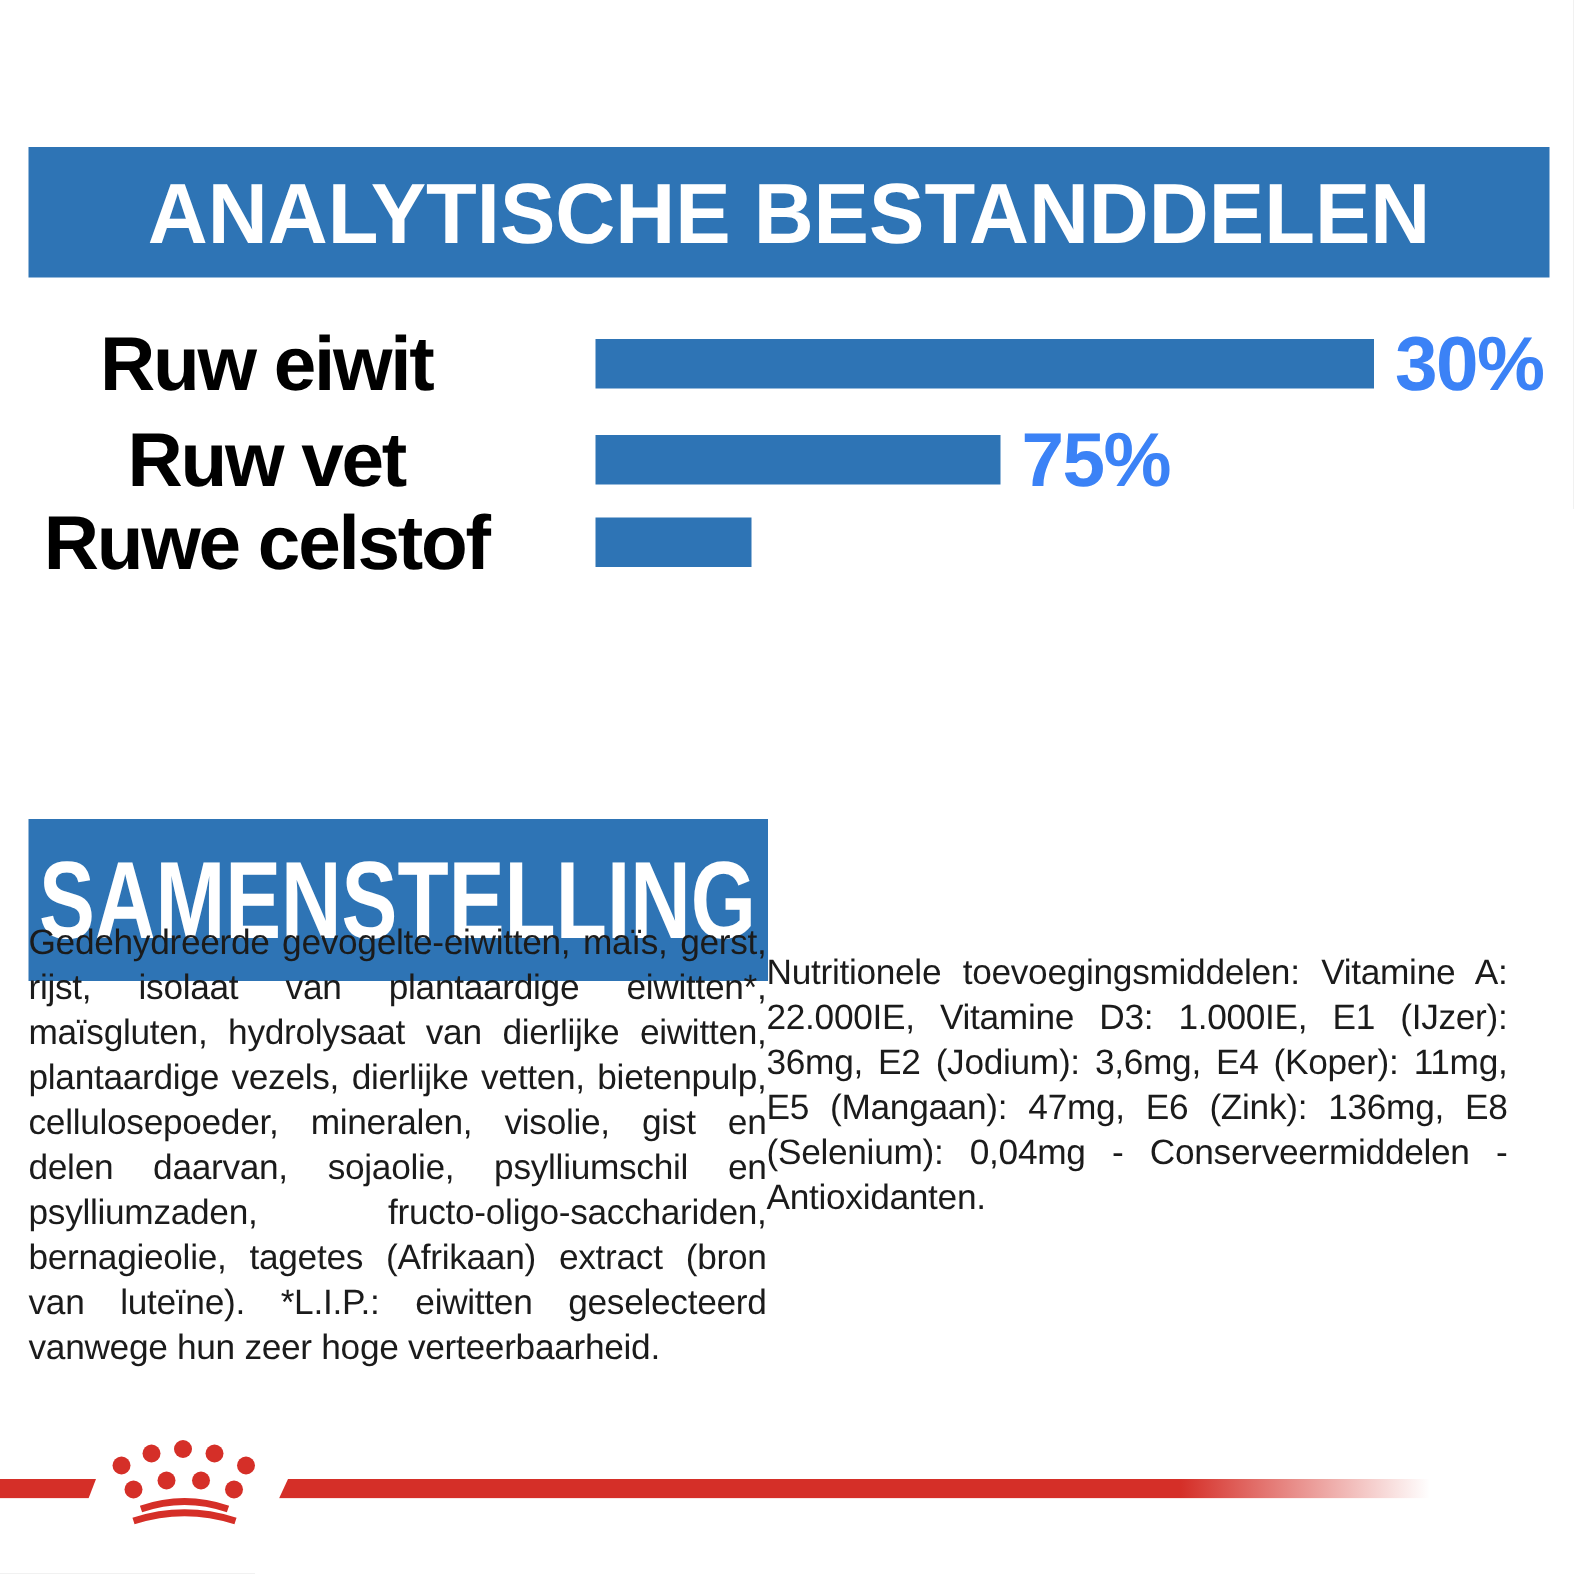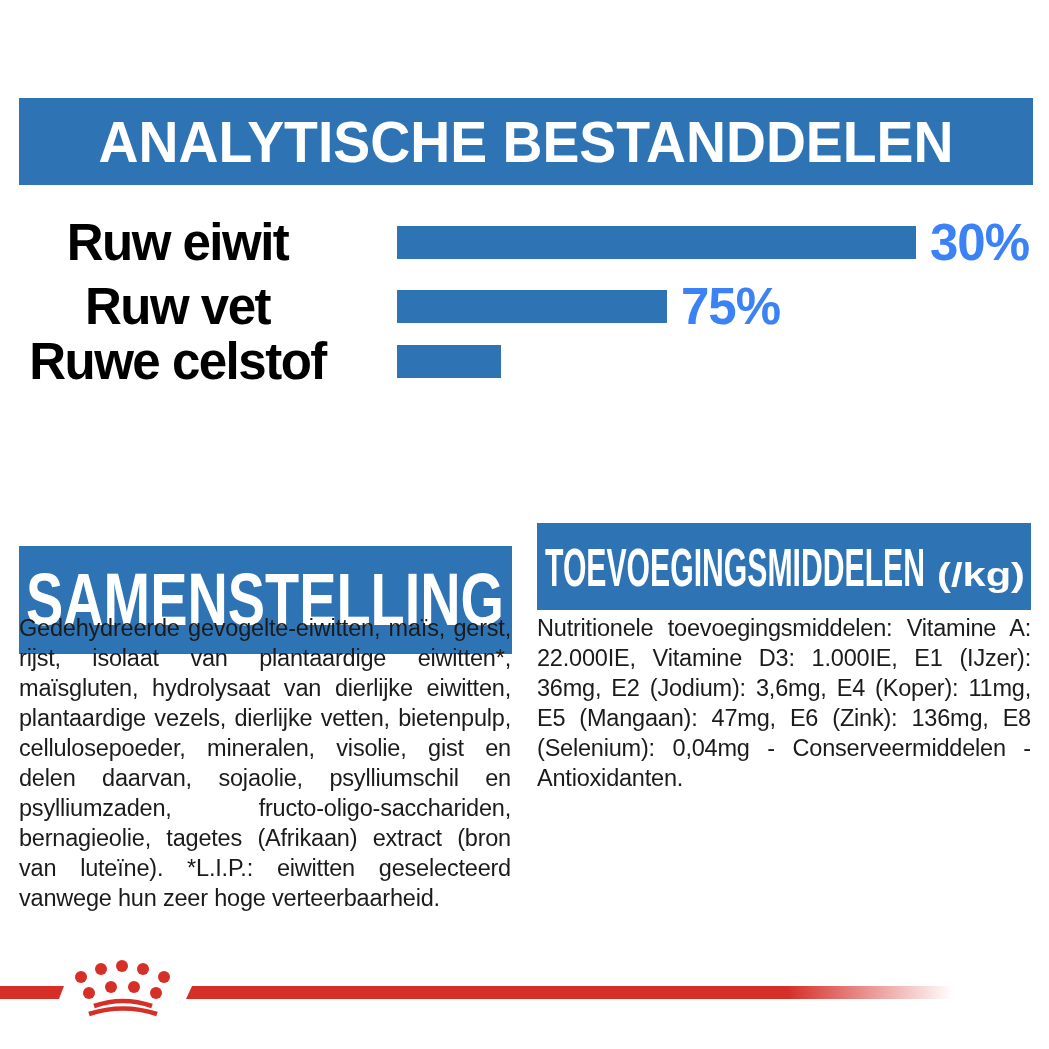--- a/index.html
+++ b/index.html
@@ -28,21 +28,21 @@
     font-weight:bold;font-size:51px;letter-spacing:-1px;color:#3b82f6;
     margin-left:14px;white-space:nowrap;
   }
   
   .body-text{
     position:absolute;top:613px;margin:0;
     font-size:23.5px;line-height:30px;letter-spacing:-0.2px;
     color:#1b1b1b;text-align:justify;
   }
   #composition-text{left:19px;width:492px;}
-  #additives-text{left:537px;width:494px;}
+  #additives-text{left:511px;width:494px;margin-top:20px;}
   
   .red-line{position:absolute;top:986px;height:13px;background:#d52f28;}
   #red-line-left{
     left:0;width:64px;
     clip-path:polygon(0 0,100% 0,calc(100% - 5px) 100%,0 100%);
   }
   #red-line-right{
     left:186px;width:791px;background:linear-gradient(90deg,
       #d52f28 0%,#d52f28 76%,rgba(213,47,40,0) 97%);
     clip-path:polygon(6px 0,100% 0,100% 100%,0 100%);
@@ -76,26 +76,20 @@
         <div class="bar" style="width: 104px; background: rgb(46, 116, 181);"></div>
       </div>
     </div>
 
   <div class="hdr" id="hdr-composition">
     <svg viewBox="0 0 493 87" preserveAspectRatio="none">
       <text x="246" y="64" text-anchor="middle" font-size="59" textLength="478" lengthAdjust="spacingAndGlyphs">SAMENSTELLING</text>
     </svg>
   </div>
 
-  <div class="hdr" id="hdr-additives">
-    <svg viewBox="0 0 494 87" preserveAspectRatio="none">
-      <text x="8" y="63" font-size="54" textLength="380" lengthAdjust="spacingAndGlyphs">TOEVOEGINGSMIDDELEN</text>
-      <text x="400" y="63" font-size="34" textLength="88" lengthAdjust="spacingAndGlyphs">(/kg)</text>
-    </svg>
-  </div>
 
   <p class="body-text" id="composition-text">Gedehydreerde gevogelte-eiwitten, maïs, gerst, rijst, isolaat van plantaardige eiwitten*, maïsgluten, hydrolysaat van dierlijke eiwitten, plantaardige vezels, dierlijke vetten, bietenpulp, cellulosepoeder, mineralen, visolie, gist en delen daarvan, sojaolie, psylliumschil en psylliumzaden, fructo-oligo-sacchariden, bernagieolie, tagetes (Afrikaan) extract (bron van luteïne). *L.I.P.: eiwitten geselecteerd vanwege hun zeer hoge verteerbaarheid.</p>
 
   <p class="body-text" id="additives-text">Nutritionele toevoegingsmiddelen: Vitamine A: 22.000IE, Vitamine D3: 1.000IE, E1 (IJzer): 36mg, E2 (Jodium): 3,6mg, E4 (Koper): 11mg, E5 (Mangaan): 47mg, E6 (Zink): 136mg, E8 (Selenium): 0,04mg - Conserveermiddelen - Antioxidanten.</p>
 
   <div class="red-line" id="red-line-left"></div>
   <div class="red-line" id="red-line-right"></div>
 
   <svg id="crown" viewBox="0 0 112 64">
     <g fill="#d52f28">

